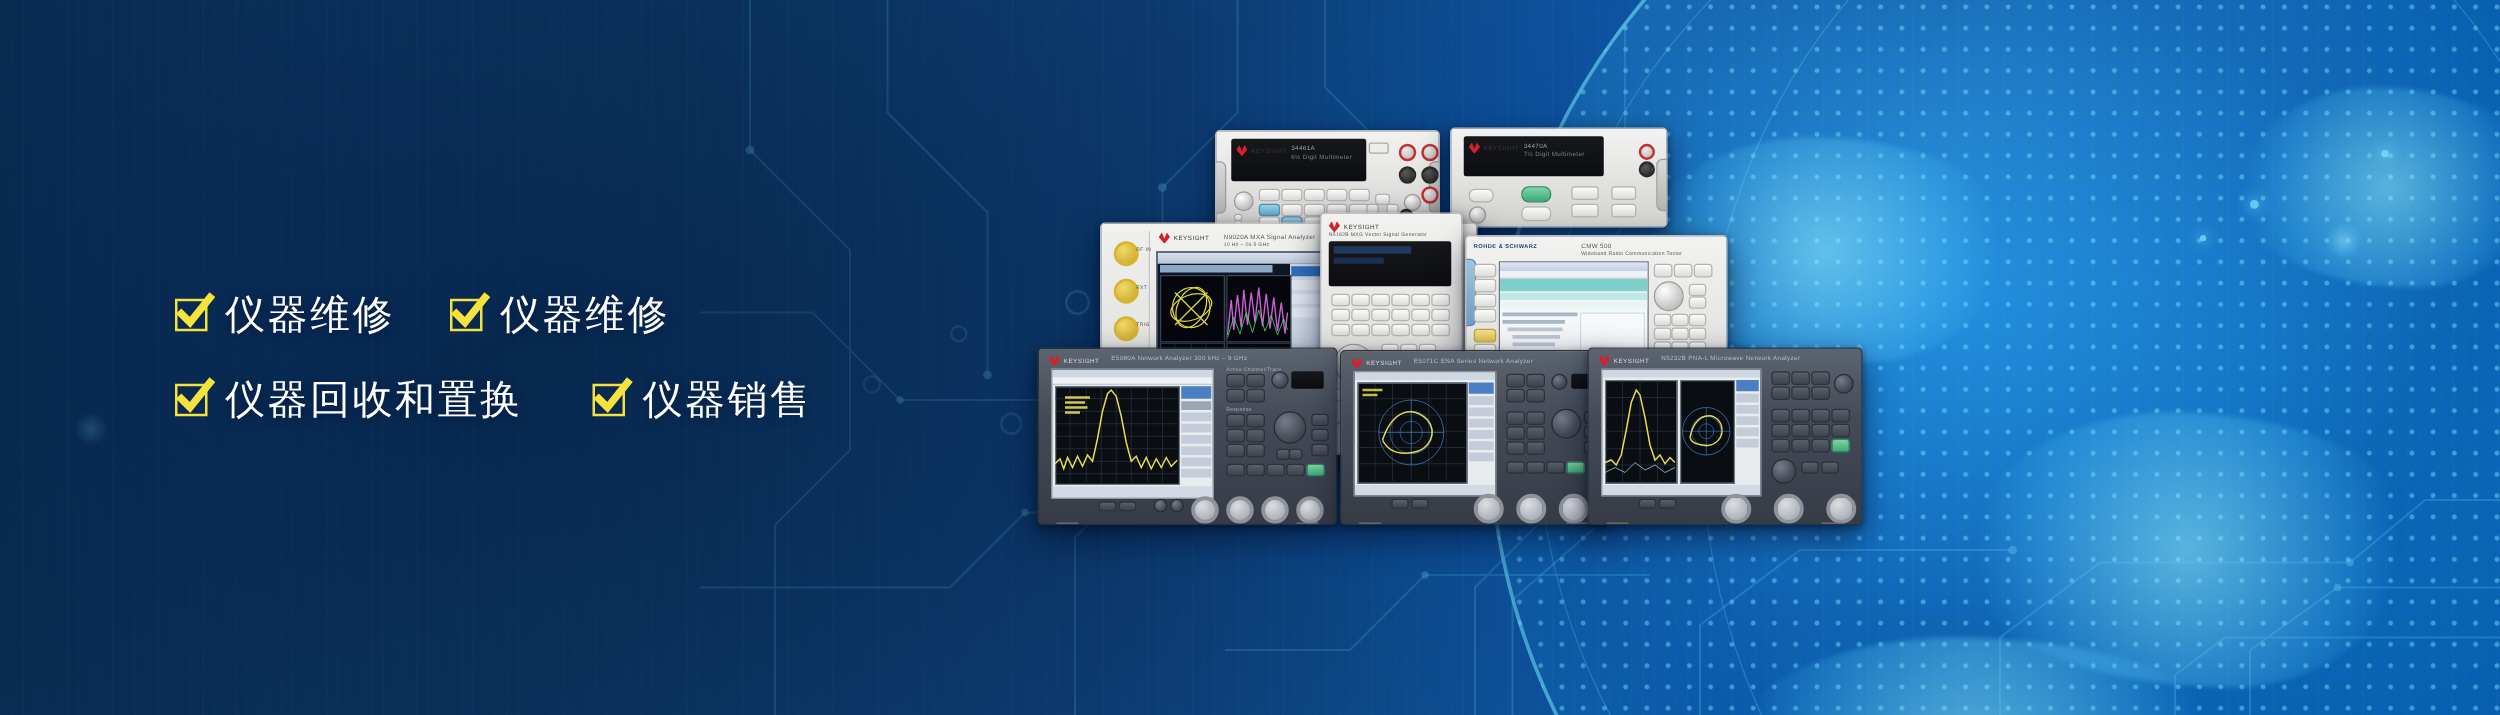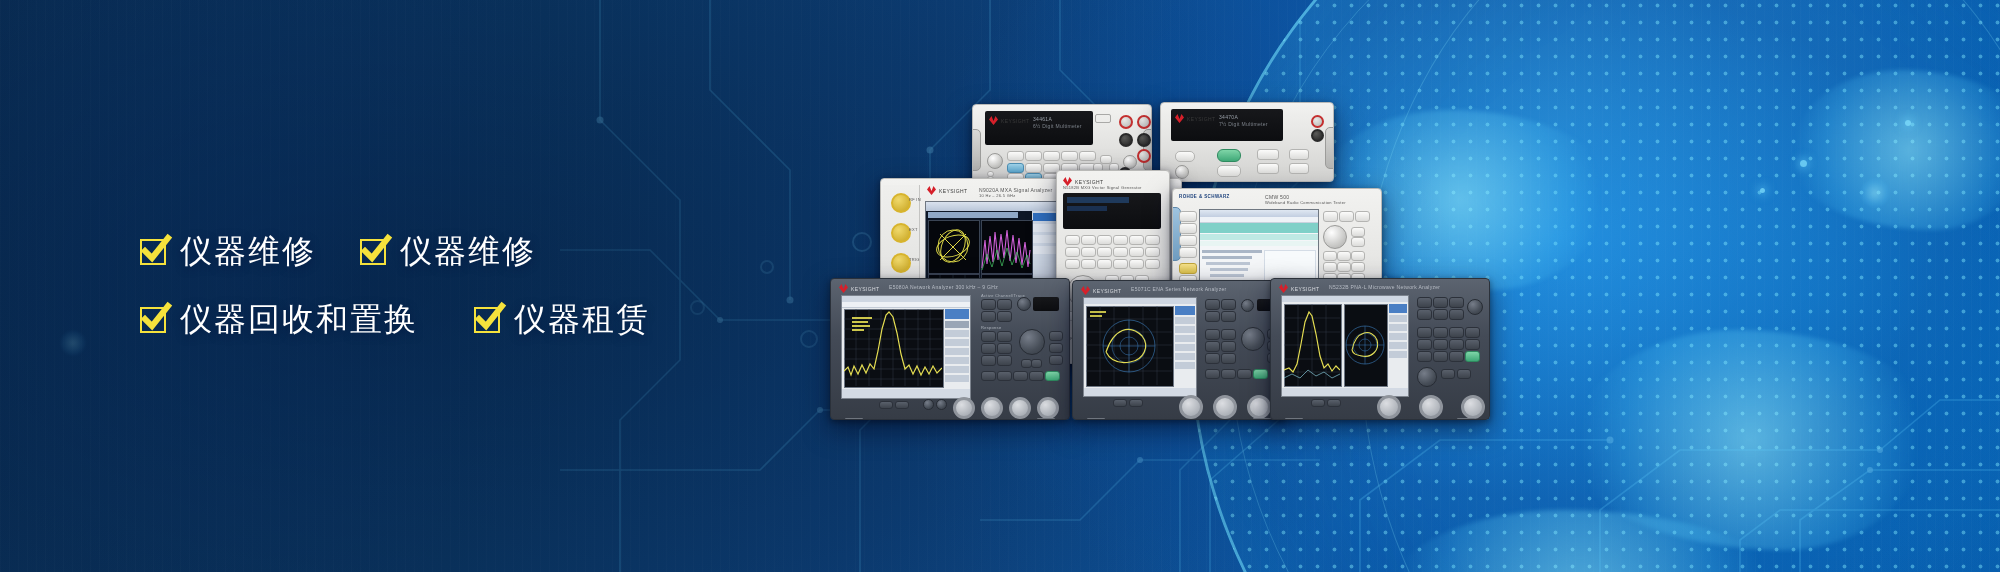--- a/index.html
+++ b/index.html
@@ -727,20 +727,20 @@
               </svg>
           </span>
           <span class="lbl">仪器回收和置换</span>
         </div>
         <div class="item">
           <span class="chk">
             <svg viewBox="0 0 36 36">
                 <path d="M7 19 L14 26 L30 6" fill="none" stroke="#f5e23c" stroke-width="6" stroke-linecap="square"></path>
               </svg>
           </span>
-          <span class="lbl">仪器租赁</span>
+          <span class="lbl">仪器销售</span>
         </div>
       </div>
 
     </div>
   </div>
 
 </div>
 
 </body></html>

